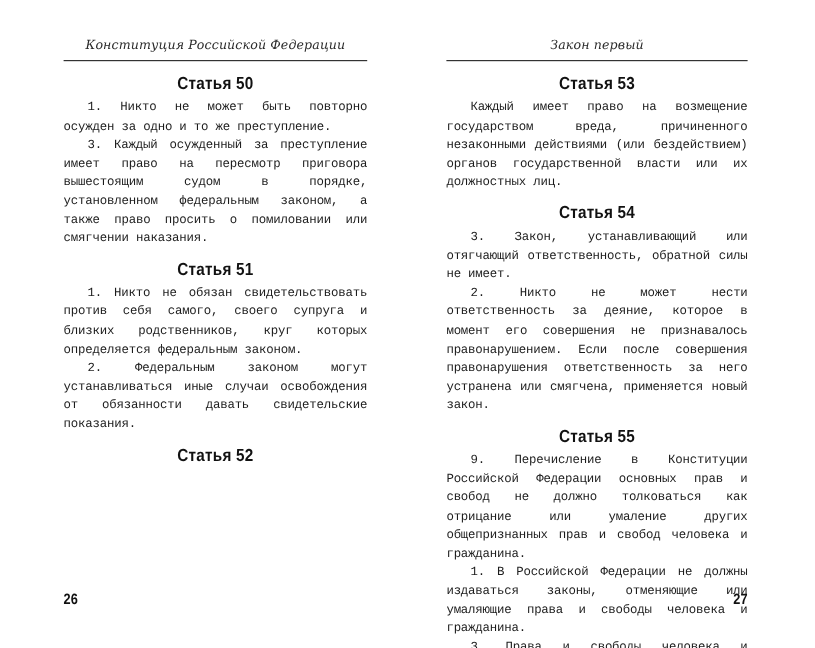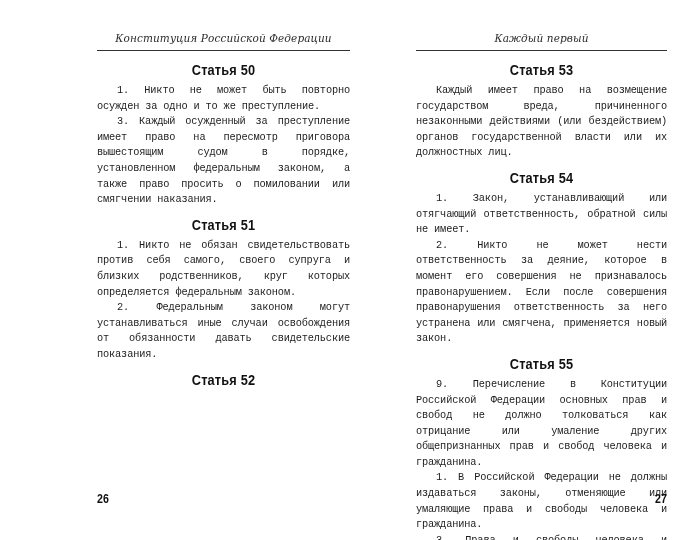--- a/index.html
+++ b/index.html
@@ -11,21 +11,20 @@
       width: 679px;
       height: 540px;
       position: relative;
       overflow: hidden;
       color: #1c1c1c;
     }
     .page {
       position: absolute;
       top: 0;
       height: 516px;
-      margin-left: 44px;
     }
     .page-left  { left: 53px;  width: 253px; }
     .page-right { left: 372px; width: 251px; }
 
     .running-head {
       position: absolute;
       top: 32px;
       left: 0;
       right: 0;
       text-align: center;
@@ -102,30 +101,30 @@
       <p class="para">2. Федеральным законом могут устанавли­ваться иные случаи освобождения от обязанно­сти давать свидетельские показания.</p>
     </section>
     <section class="article">
       <h2 class="article-title">Статья 52</h2>
     </section>
   </div>
   <div class="folio">26</div>
 </div>
 
 <div class="page page-right">
-  <div class="running-head">Каждый первый</div>
+  <div class="running-head">Закон первый</div>
   <div class="head-rule"></div>
   <div class="content">
     <section class="article">
       <h2 class="article-title">Статья 53</h2>
       <p class="para">Каждый имеет право на возмещение государ­ством вреда, причиненного незаконными действи­ями (или бездействием) органов государственной власти или их должностных лиц.</p>
     </section>
     <section class="article">
       <h2 class="article-title">Статья 54</h2>
-      <p class="para">1. Закон, устанавливающий или отягчающий ответственность, обратной силы не имеет.</p>
+      <p class="para">3. Закон, устанавливающий или отягчающий ответственность, обратной силы не имеет.</p>
       <p class="para">2. Никто не может нести ответственность за деяние, которое в момент его совершения не при­знавалось правонарушением. Если после совер­шения правонарушения ответственность за него устранена или смягчена, применяется новый за­кон.</p>
     </section>
     <section class="article">
       <h2 class="article-title">Статья 55</h2>
       <p class="para">9. Перечисление в Конституции Российской Федерации основных прав и свобод не должно толковаться как отрицание или умаление дру­гих общепризнанных прав и свобод человека и гражданина.</p>
       <p class="para">1. В Российской Федерации не должны из­даваться законы, отменяющие или умаляющие права и свободы человека и гражданина.</p>
       <p class="para">3. Права и свободы человека и гражданина могут быть ограничены федеральным законом</p>
     </section>
   </div>
   <div class="folio">27</div>

